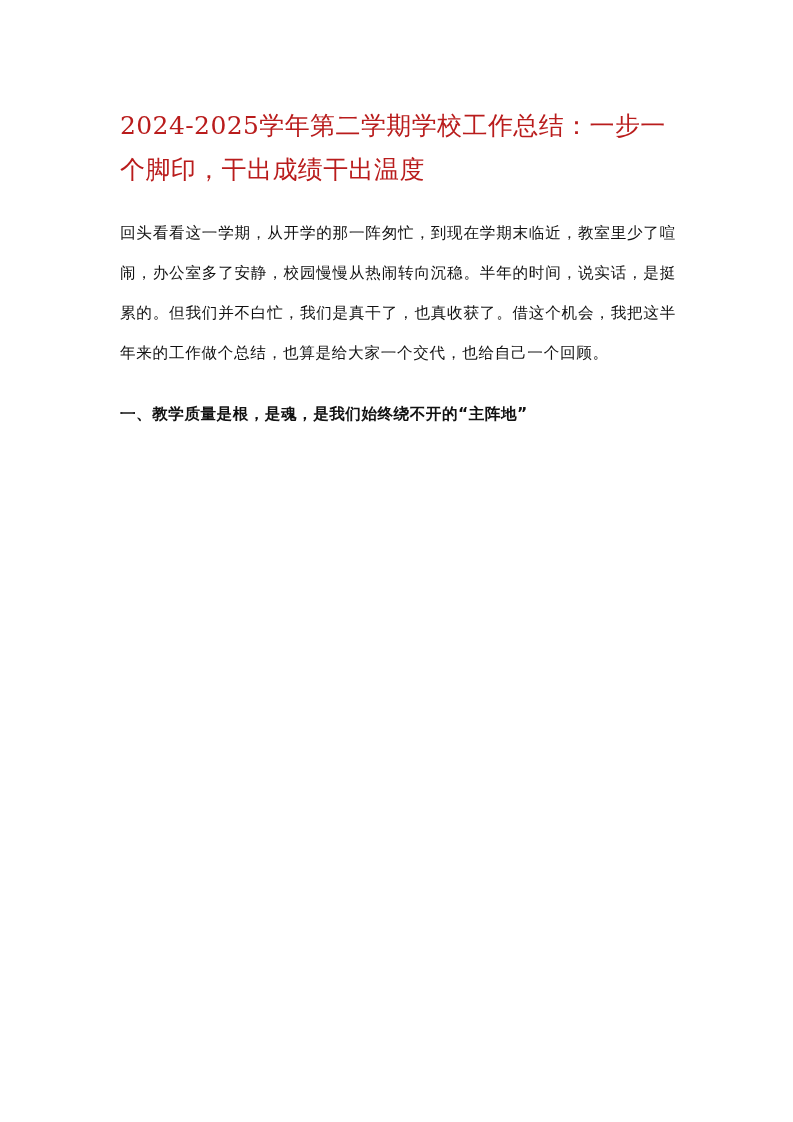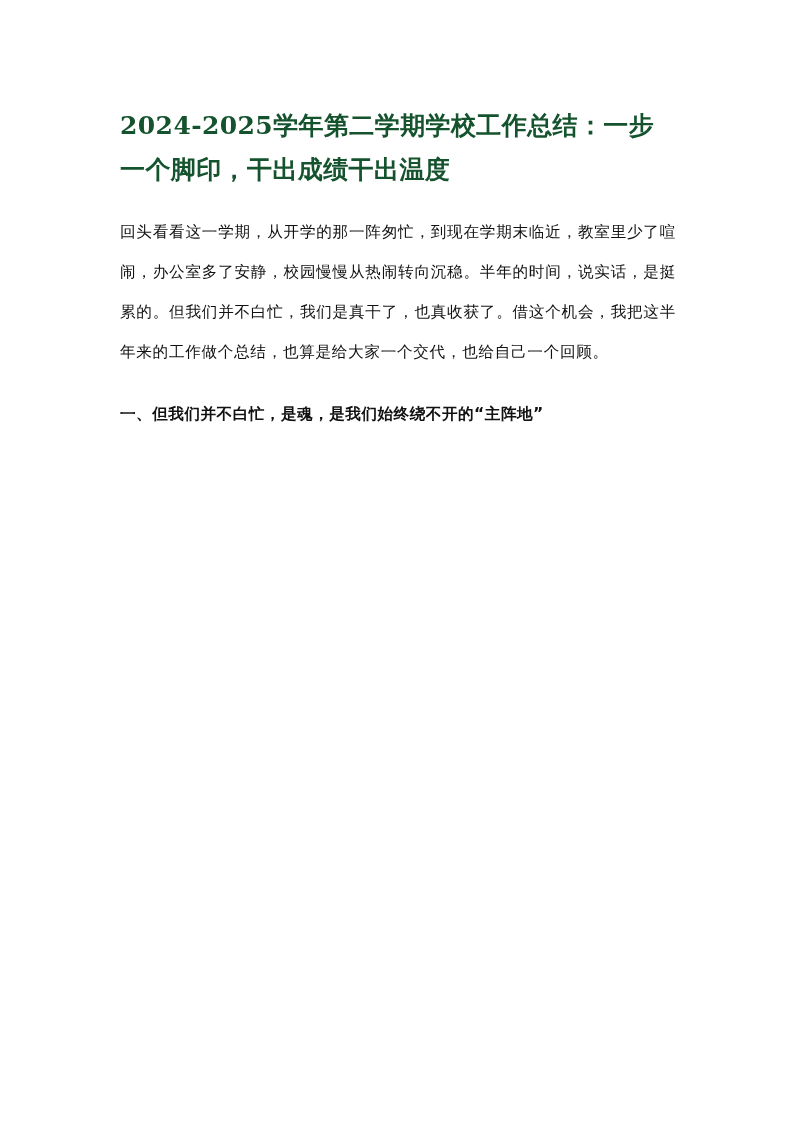--- a/index.html
+++ b/index.html
@@ -16,36 +16,36 @@
     }
     .page {
       position: absolute;
       left: 120px;
       top: 104px;
       width: 556px;
     }
     .doc-title {
       margin: 0;
       font-family: "DejaVu Serif", "Liberation Serif", serif;
-      font-weight: bold;
+      font-weight: normal;
       font-size: 25px;
       line-height: 44px;
       letter-spacing: 0.4px;
-      color: #14532d;
+      color: #b91c1c;
     }
     .salutation {
       margin: 70px 0 0 0;
       font-family: "DejaVu Sans", "Liberation Sans", sans-serif;
       font-size: 15.6px;
       line-height: 40px;
       letter-spacing: 0.7px;
     }
     .para {
       margin: 21px 0 0 0;
-      font-family: Liberation Mono, monospace;
+      font-family: Liberation Sans, sans-serif;
       font-size: 15.6px;
       line-height: 40px;
       letter-spacing: 0.7px;
       text-align: justify;
     }
     .section-heading {
       margin: 21px 0 0 0;
       font-family: "DejaVu Sans", "Liberation Sans", sans-serif;
       font-weight: bold;
       font-size: 15.6px;
@@ -56,17 +56,17 @@
 </head>
 <body>
 
 <div class="page">
   <h1 class="doc-title">2024-2025学年第二学期学校工作总结：一步一个脚印，干出成绩干出温度</h1>
 
 
   <p class="para">回头看看这一学期，从开学的那一阵匆忙，到现在学期末临近，教室里少了喧闹，办公室多了安静，校园慢慢从热闹转向沉稳。半年的时间，说实话，是挺累的。但我们并不白忙，我们是真干了，也真收获了。借这个机会，我把这半年来的工作做个总结，也算是给大家一个交代，也给自己一个回顾。</p>
 
   <div>
-    <h2 class="section-heading">一、但我们并不白忙，是魂，是我们始终绕不开的“主阵地”</h2>
+    <h2 class="section-heading">一、教学质量是根，是魂，是我们始终绕不开的“主阵地”</h2>
 
 
   </div>
 </div>
 
 </body></html>

